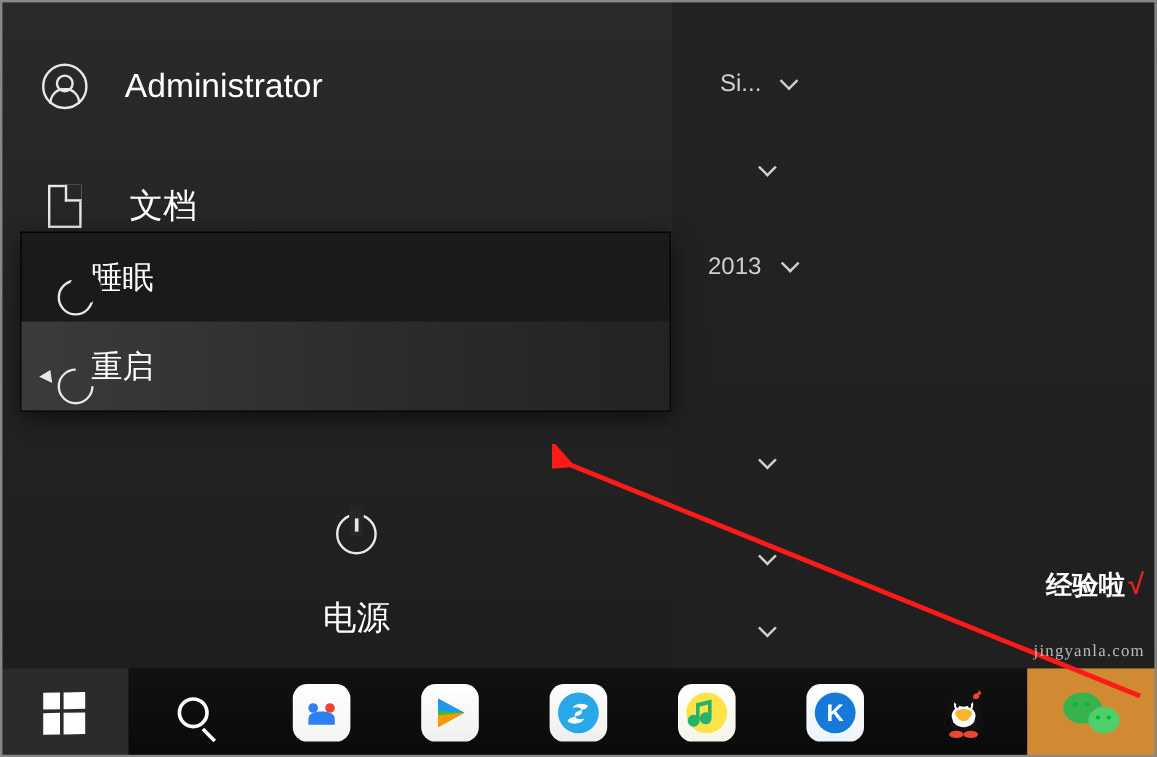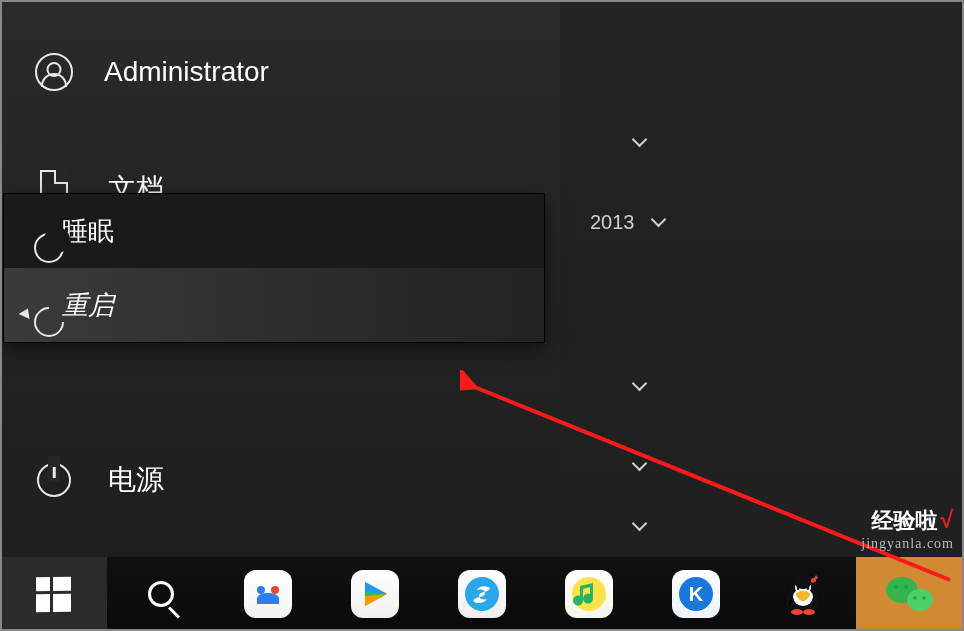--- a/index.html
+++ b/index.html
@@ -87,32 +87,31 @@
     transform: translateX(-50%);
     box-shadow: 0 0 0 4px #262626;
   }
   .ic-power-mask {
     position: absolute; left:50%; top:-6px; transform:translateX(-50%);
     width: 12px; height:8px; background:#262626;
   }
 
   
   .power-popup {
-    position: absolute; left: 4px; top: 194px; width: 540px;
+    position: absolute; left: 18px; top: 194px; width: 540px;
     background: #1a1a1a;
     box-shadow: 0 6px 20px rgba(0,0,0,.6), 0 0 0 1px #000;
   }
   .pp-item {
     height: 74px; display: flex; align-items: center; gap: 30px;
     padding-left: 28px; font-size: 26px; color: #fff;
     cursor: pointer;
   }
   .pp-item.hl {
     background: linear-gradient(90deg, #3b3b3b, #2b2b2b 60%, #232323);
-    font-style: italic;
   }
   .pp-tooltip {
     height: 70px; padding: 0 14px;
     display: flex; align-items: center;
     background: #2d2d2d;
     box-shadow: inset 0 0 0 1px #444;
     font-size: 22px; color: #eaeaea;
     letter-spacing: 1px;
   }
 
@@ -189,29 +188,33 @@
   }
 
   
   .watermark {
     position: absolute; right: 10px; bottom: 80px;
     text-align: right; line-height: 1.1;
     font-family: "Georgia", serif;
   }
   .wm-top { font-size: 22px; font-weight: bold; color: #fff; display: flex; align-items: baseline; justify-content: flex-end; gap: 2px; font-family: Liberation Mono, monospace;}
   .wm-top .v { color: #d22; font-style: italic; font-size: 24px;}
-  .wm-sub { font-size: 14px; color: #bbb; letter-spacing: 1px;}
+  .wm-sub { font-size: 14px; color: #bbb; letter-spacing: 1px; margin-top: 32px;}
 
   
   .frame-border { position:absolute; inset:0; border:2px solid #888; pointer-events:none;}
 </style>
 </head>
 <body>
 
 <div class="bg-panel">
+  <div class="bg-row" style="top:50px; left:40px;">
+    <span>Si...</span>
+    <span class="chev"></span>
+  </div>
   <div class="bg-row" style="top:122px; left:70px;">
     <span class="chev"></span>
   </div>
   <div class="bg-row" style="top:202px; left:30px;">
     <span>2013</span>
     <span class="chev"></span>
   </div>
   <div class="bg-row" style="top:366px; left:70px;">
     <span class="chev"></span>
   </div>
@@ -225,28 +228,28 @@
 
 <div class="start-col">
 
   <div class="sm-item" style="top:36px;gap:30px;">
     <span class="sm-icon">
         <span class="ic-user"></span>
       </span>
     <span>Administrator</span>
   </div>
 
-  <div class="sm-item" style="top:136px;align-items:flex-end;">
+  <div class="sm-item" style="top:136px;">
     <span class="sm-icon">
         <span class="ic-doc"></span>
       </span>
     <span>文档</span>
   </div>
 
-  <div class="sm-item" style="top:444px;">
+  <div class="sm-item" style="top:428px;flex-direction:column;">
     <span class="sm-icon">
       <span class="ic-power">
           <span class="ic-power-mask"></span>
         </span>
     </span>
     <span>电源</span>
   </div>
 
   <div class="power-popup">
     <div class="pp-item">

